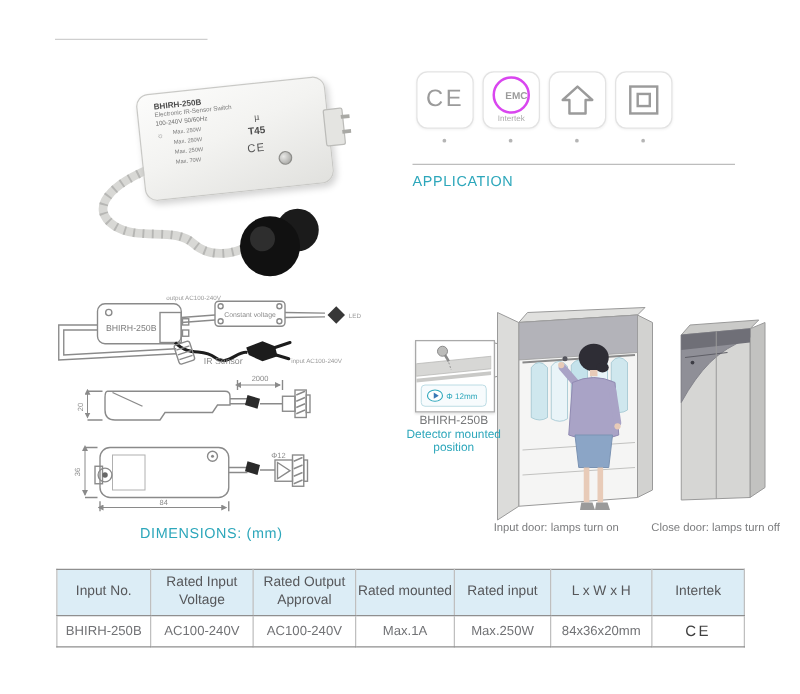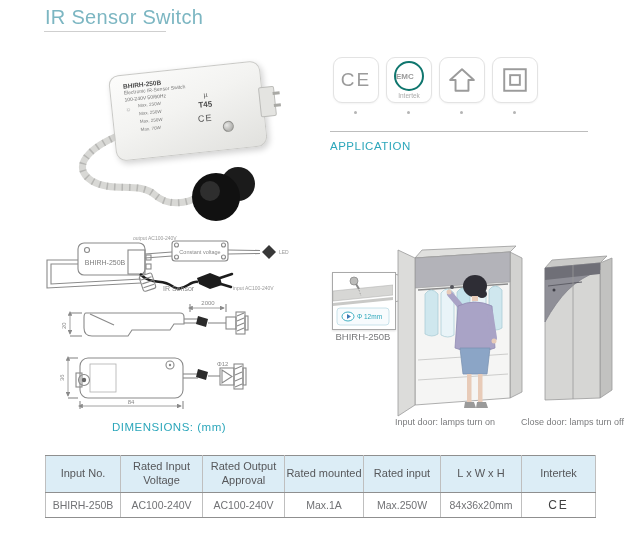--- a/index.html
+++ b/index.html
@@ -9,22 +9,22 @@
   
   .page-title{position:absolute;left:45px;top:6px;font-size:20px;font-weight:400;
               color:#7cb6c2;letter-spacing:0.3px;}
   .title-rule{position:absolute;left:44px;top:31px;width:122px;height:1px;background:#cfcfcf;}
 
   
   .badge{position:absolute;top:57px;width:44px;height:44px;border:1px solid #e3e3e3;
          border-radius:9px;box-shadow:0 1px 2px rgba(0,0,0,0.05);
          display:flex;align-items:center;justify-content:center;flex-direction:column;background:#fff;}
   .badge-ce-text{font-size:19px;color:#9b9b9b;letter-spacing:2px;font-weight:400;}
-  .emc-circle{width:26px;height:26px;border:2px solid #0f766e;border-radius:50%;
-              display:flex;align-items:center;justify-content:flex-start;}
+  .emc-circle{width:26px;height:26px;border:2px solid #d946ef;border-radius:50%;
+              display:flex;align-items:center;justify-content:flex-end;}
   .emc-text{font-size:8px;color:#9b9b9b;font-weight:700;}
   .emc-sub{font-size:6.5px;color:#ababab;margin-top:1px;}
   .badge-dot{position:absolute;top:111px;width:3px;height:3px;border-radius:50%;background:#b5b5b5;}
 
   .app-divider{position:absolute;left:330px;top:131px;width:258px;height:1px;background:#bdbdbd;}
   .section-heading{position:absolute;color:#2da7bb;font-size:11.5px;letter-spacing:0.5px;}
   .heading-application{left:330px;top:140px;}
   .heading-dimensions{left:112px;top:421px;}
 
   
@@ -72,21 +72,20 @@
   svg text{font-family:"Liberation Sans",sans-serif;}
   .lineart{stroke:#8a8a8a;fill:none;stroke-width:1.1;}
   .dim-text{fill:#8a8a8a;font-size:6px;}
   .tiny-label{fill:#9a9a9a;font-size:5px;}
 </style>
 </head>
 <body>
 
 <div id="page">
 
-  <div class="page-title">IR Sensor Switch</div>
   <div class="title-rule"></div>
 
   <svg style="position:absolute;left:40px;top:55px;" width="280" height="175" viewBox="0 0 280 175">
     <path d="M85,78 C48,92 30,112 52,126 C72,138 100,126 115,140 C128,152 148,148 158,142" stroke="#d8d8d5" stroke-width="7" fill="none" stroke-linecap="round"></path>
     <path d="M85,78 C48,92 30,112 52,126 C72,138 100,126 115,140 C128,152 148,148 158,142" stroke="#a8a8a5" stroke-width="7" fill="none" stroke-dasharray="1.5 6" opacity="0.7"></path>
     <circle cx="198" cy="129" r="17" fill="#1b1b1b"></circle>
     <circle cx="176" cy="142" r="24" fill="#111"></circle>
     <circle cx="170" cy="136" r="10" fill="#2e2e2e"></circle>
   </svg>
 
@@ -300,20 +299,21 @@
       <circle cx="21" cy="8" r="4" fill="#bcbcba" stroke="#8a8a8a" stroke-width="0.8"></circle>
       <line x1="23" y1="11" x2="26" y2="16" stroke="#8a8a8a" stroke-width="2"></line>
       <line x1="26" y1="17" x2="28" y2="23" stroke="#8a8a8a" stroke-width="0.7" stroke-dasharray="1.5 1.5"></line>
       <rect x="4" y="35" width="52" height="17" rx="3" fill="#f7fbfd" stroke="#bcdce4" stroke-width="0.8"></rect>
       <ellipse cx="15" cy="43.5" rx="6" ry="4.5" fill="#fff" stroke="#2da7bb" stroke-width="0.9"></ellipse>
       <path d="M14,41 L18,43.5 L14,46 Z" fill="#3a78b5"></path>
       <text x="24" y="46" font-size="6.5" fill="#2da7bb">Φ 12mm</text>
     </svg>
   </div>
   <div class="callout-model">BHIRH-250B</div>
+  <div class="callout-caption">Detector mounted position</div>
 
   <div class="wardrobe-caption caption-open">Input door: lamps turn on</div>
   <div class="wardrobe-caption caption-close">Close door: lamps turn off</div>
 
   <table class="spec-table">
     <colgroup>
       <col style="width:75px">
         <col style="width:82px">
         <col style="width:82px">
       <col style="width:79px">

